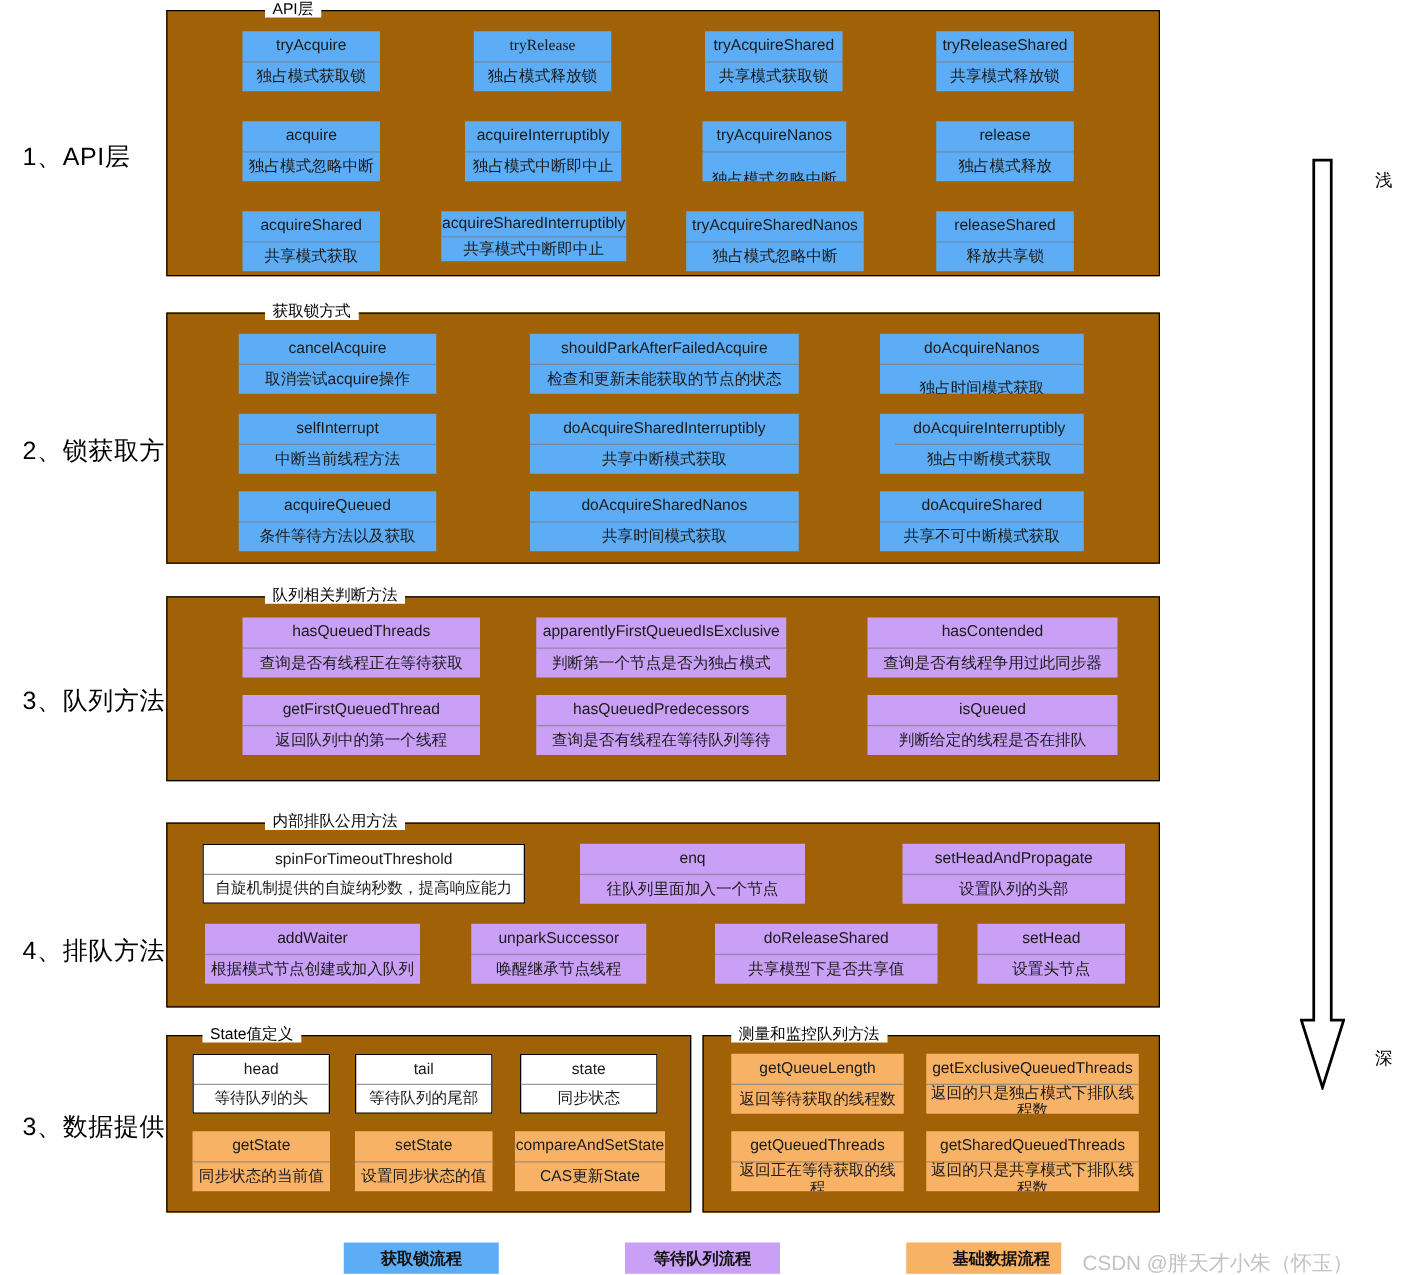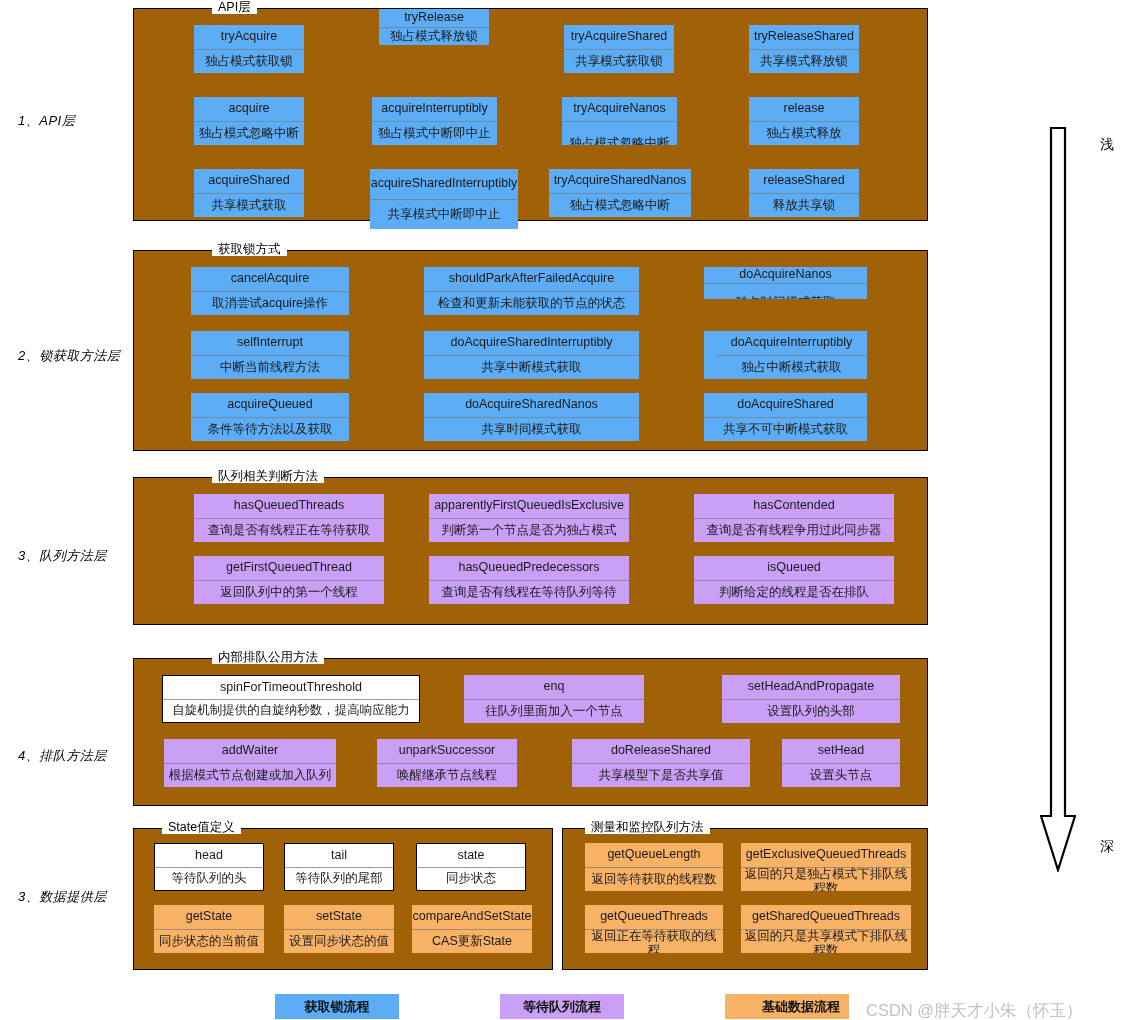--- a/index.html
+++ b/index.html
@@ -5,23 +5,22 @@
   html,body{margin:0;padding:0;background:#ffffff;}
   body{
     width:1133px;height:1020px;position:relative;overflow:hidden;
     font-family:"Liberation Sans","DejaVu Sans",sans-serif;
     color:#111;
   }
   .canvas{position:absolute;left:0;top:0;width:1133px;height:1020px;}
 
   
   .layer-label{
-    position:absolute;font-size:13px;color:#000;letter-spacing:.5px;
+    position:absolute;font-size:20px;color:#000;letter-spacing:.5px;
     white-space:nowrap;
-    font-style:italic;
   }
 
   
   .group{
     position:absolute;border:1.6px solid #000;box-sizing:border-box;background:#a16207;
   }
   .group-title{
     position:absolute;top:-9px;background:#fff;padding:0 6px;font-size:12.5px;
     color:#000;white-space:nowrap;line-height:14px;
   }
@@ -73,21 +72,21 @@
     <div class="layer-label" style="left: 18px; top: 347px;">2、锁获取方法层</div>
     <div class="layer-label" style="left: 18px; top: 547px;">3、队列方法层</div>
     <div class="layer-label" style="left: 18px; top: 747px;">4、排队方法层</div>
     <div class="layer-label" style="left: 18px; top: 888px;">3、数据提供层</div>
     <div class="group" style="left: 133px; top: 8px; width: 795px; height: 213px;">
       <span class="group-title" style="left: 78px;">API层</span>
       <div class="card blue" style="left: 60px; top: 16px; width: 110px; height: 48px;">
         <div class="name">tryAcquire</div>
         <div class="desc">独占模式获取锁</div>
       </div>
-      <div class="card blue" style="left: 245px; top: 0; width: 110px; height: 36px;">
+      <div class="card blue" style="left: 245px; top: 16px; width: 110px; height: 48px; font-family: Liberation Serif, serif;">
         <div class="name">tryRelease</div>
         <div class="desc">独占模式释放锁</div>
       </div>
       <div class="card blue" style="left: 430px; top: 16px; width: 110px; height: 48px;">
         <div class="name">tryAcquireShared</div>
         <div class="desc">共享模式获取锁</div>
       </div>
       <div class="card blue" style="left: 615px; top: 16px; width: 110px; height: 48px;">
         <div class="name">tryReleaseShared</div>
         <div class="desc">共享模式释放锁</div>
@@ -105,21 +104,21 @@
         <div class="desc">独占模式忽略中断</div>
       </div>
       <div class="card blue" style="left: 615px; top: 88px; width: 110px; height: 48px;">
         <div class="name">release</div>
         <div class="desc">独占模式释放</div>
       </div>
       <div class="card blue" style="left: 60px; top: 160px; width: 110px; height: 48px;">
         <div class="name">acquireShared</div>
         <div class="desc">共享模式获取</div>
       </div>
-      <div class="card blue" style="left: 236px; top: 160px; width: 148px; height: 60px; text-align: right;">
+      <div class="card blue" style="left: 219px; top: 160px; width: 148px; height: 40px; text-align: right;">
         <div class="name">acquireSharedInterruptibly</div>
         <div class="desc">共享模式中断即中止</div>
       </div>
       <div class="card blue" style="left: 415px; top: 160px; width: 142px; height: 48px;">
         <div class="name">tryAcquireSharedNanos</div>
         <div class="desc">独占模式忽略中断</div>
       </div>
       <div class="card blue" style="left: 615px; top: 160px; width: 110px; height: 48px;">
         <div class="name">releaseShared</div>
         <div class="desc">释放共享锁</div>
@@ -128,21 +127,21 @@
     <div class="group" style="left: 133px; top: 250px; width: 795px; height: 201px;">
       <span class="group-title" style="left: 78px;">获取锁方式</span>
       <div class="card blue" style="left: 57px; top: 16px; width: 158px; height: 48px;">
         <div class="name">cancelAcquire</div>
         <div class="desc">取消尝试acquire操作</div>
       </div>
       <div class="card blue" style="left: 290px; top: 16px; width: 215px; height: 48px;">
         <div class="name">shouldParkAfterFailedAcquire</div>
         <div class="desc">检查和更新未能获取的节点的状态</div>
       </div>
-      <div class="card blue" style="left: 570px; top: 16px; width: 163px; height: 32px; gap: 12px;">
+      <div class="card blue" style="left: 570px; top: 16px; width: 163px; height: 48px; gap: 12px;">
         <div class="name">doAcquireNanos</div>
         <div class="desc">独占时间模式获取</div>
       </div>
       <div class="card blue" style="left: 57px; top: 80px; width: 158px; height: 48px;">
         <div class="name">selfInterrupt</div>
         <div class="desc">中断当前线程方法</div>
       </div>
       <div class="card blue" style="left: 290px; top: 80px; width: 215px; height: 48px;">
         <div class="name">doAcquireSharedInterruptibly</div>
         <div class="desc">共享中断模式获取</div>

